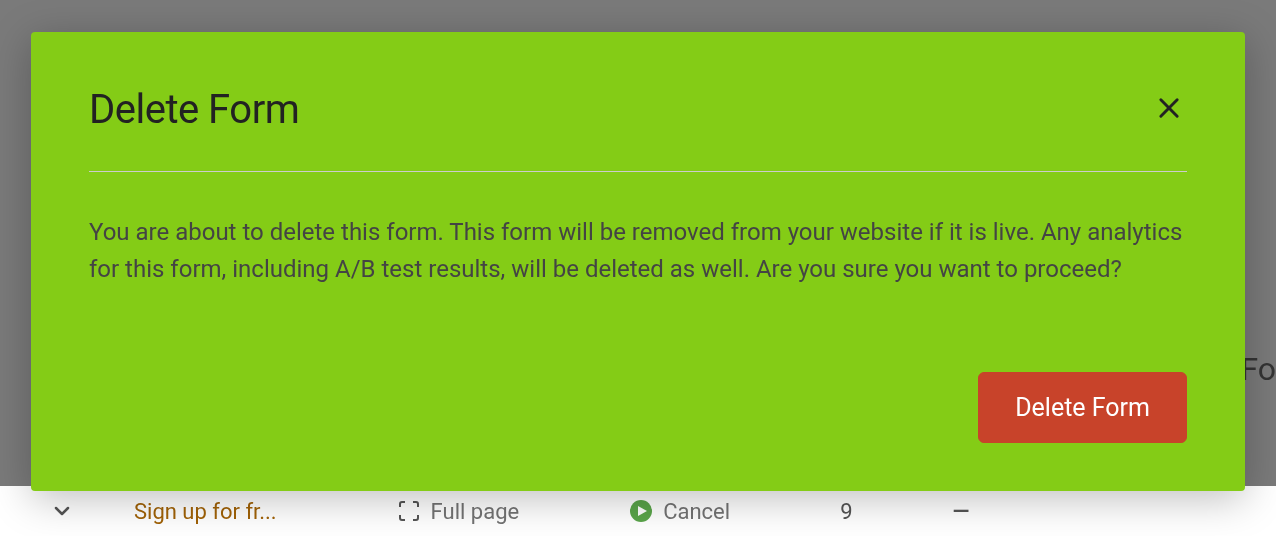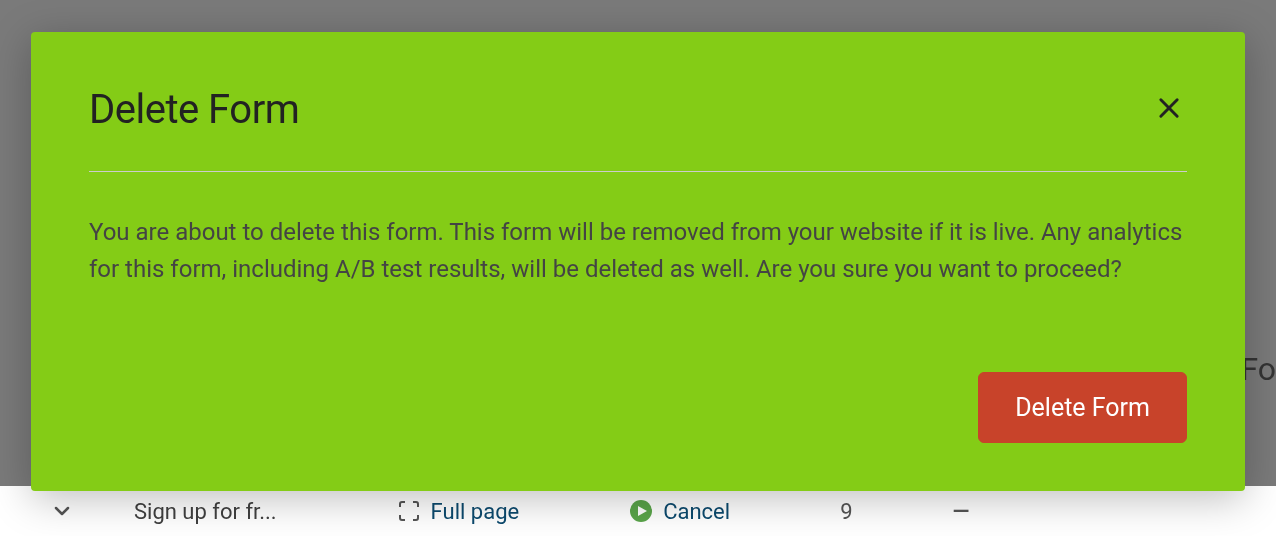--- a/index.html
+++ b/index.html
@@ -40,37 +40,37 @@
     .bg-chevron {
       width: 24px;
       height: 24px;
       margin-right: 60px;
       display: flex;
       align-items: center;
       justify-content: center;
     }
 
     .bg-link {
-      color: #404040;
+      color: #a16207;
       font-size: 22px;
       font-weight: 400;
       margin-right: 120px;
       white-space: nowrap;
       overflow: hidden;
       text-overflow: ellipsis;
       max-width: 200px;
     }
 
     .bg-item {
       display: flex;
       align-items: center;
       gap: 10px;
       margin-right: 110px;
       font-size: 22px;
-      color: #0c4a6e;
+      color: #737373;
       white-space: nowrap;
     }
 
     .bg-count {
       font-size: 22px;
       color: #555;
       margin-right: 100px;
     }
 
     .bg-dash {

